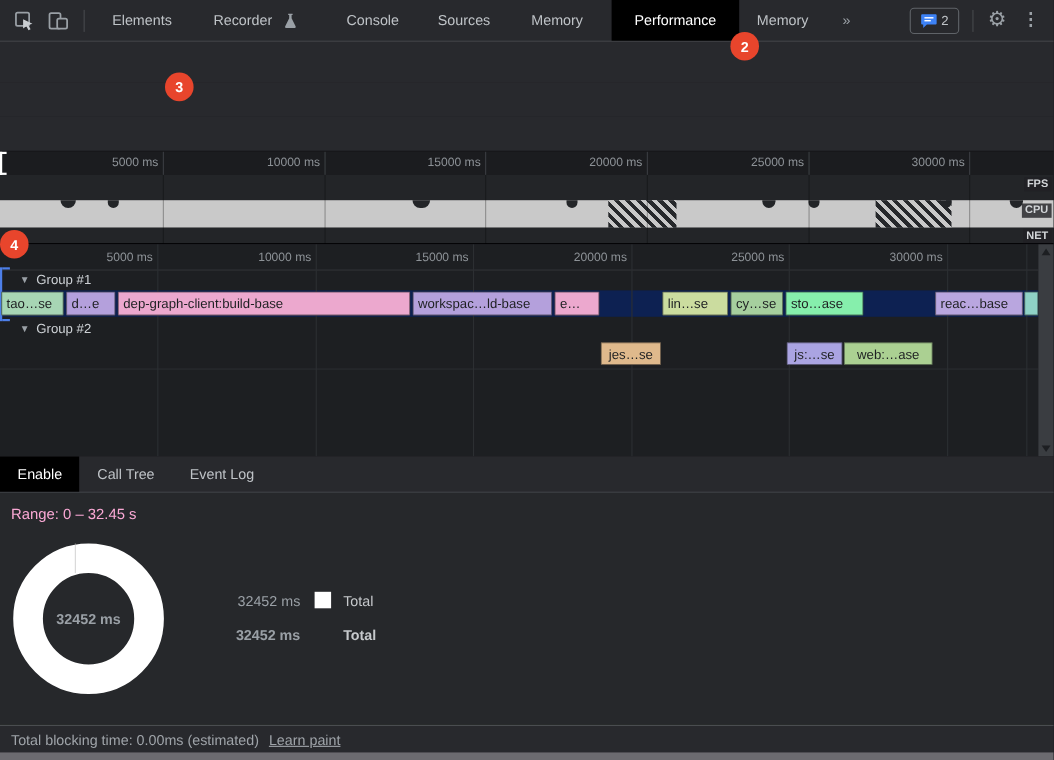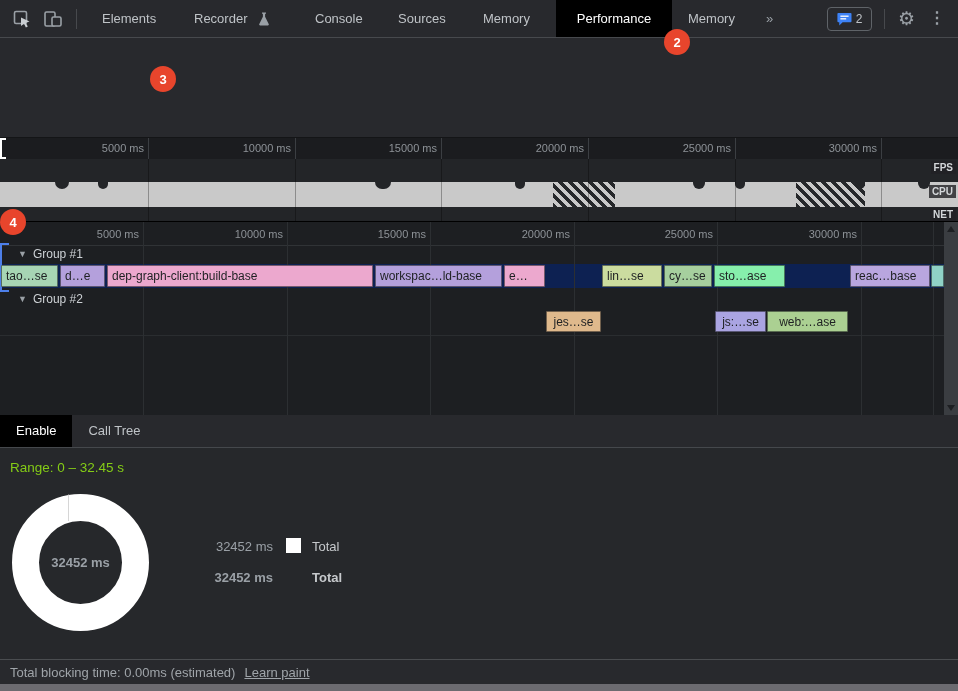--- a/index.html
+++ b/index.html
@@ -50,21 +50,21 @@
   .sarrow{position:absolute;left:3px;width:0;height:0;border-left:4px solid transparent;border-right:4px solid transparent;}
   .bracket{position:absolute;left:0;top:21px;width:8px;height:49px;border-left:2px solid #4d7fe9;}
   .bracket:before,.bracket:after{content:"";position:absolute;left:0;width:7px;height:2px;background:#4d7fe9;}
   .bracket:before{top:0;} .bracket:after{bottom:0;}
   
   .dtabbar{position:absolute;top:415px;left:0;width:958px;height:33px;background:#28292d;border-bottom:1px solid #45484c;display:flex;}
   .dtab{line-height:32px;padding:0 16px;font-size:13px;color:#bfc3c7;}
   .dtab.sel{background:#000;color:#fff;}
   
   .summary{position:absolute;top:448px;left:0;width:958px;height:211px;background:#26282b;}
-  .range{position:absolute;left:10px;top:12px;font-size:13.5px;color:#84cc16;}
+  .range{position:absolute;left:10px;top:12px;font-size:13.5px;color:#f9a8d4;}
   .donut{position:absolute;left:12px;top:46px;width:137px;height:137px;border:27px solid #fff;border-radius:50%;}
   .donut-seam{position:absolute;left:68px;top:46px;width:1px;height:27px;background:rgba(180,180,180,.55);}
   .donut-label{position:absolute;left:12px;top:46px;width:137px;height:137px;display:flex;align-items:center;justify-content:center;
                font-size:13px;font-weight:bold;color:#9aa0a6;}
   .leg-val{position:absolute;left:193px;width:80px;text-align:right;font-size:13px;color:#9aa0a6;}
   .leg-swatch{position:absolute;left:286px;width:15px;height:15px;background:#fff;}
   .leg-name{position:absolute;left:312px;font-size:13px;color:#c6c9cc;}
   .bold{font-weight:bold;}
   
   .footer{position:absolute;top:659px;left:0;width:958px;height:25px;background:#28292d;border-top:1px solid #4a4d50;
@@ -246,20 +246,21 @@
       <div class="bar" style="left: 850px; top: 43px; width: 80px; background: rgb(185, 166, 223); height: 22px;">reac…base</div>
       <div class="bar" style="left: 931px; top: 43px; width: 13px; background: rgb(143, 210, 198); height: 22px;"></div>
       <div class="bar center" style="left: 546px; top: 89px; width: 55px; background: rgb(223, 185, 140); height: 21px;">jes…se</div>
       <div class="bar center" style="left: 715px; top: 89px; width: 51px; background: rgb(170, 164, 226); height: 21px;">js:…se</div>
       <div class="bar center" style="left: 767px; top: 89px; width: 81px; background: rgb(171, 208, 146); height: 21px;">web:…ase</div>
     </div>
 
   <div class="dtabbar" id="dtabbar">
       <div class="dtab sel">Enable</div>
       <div class="dtab">Call Tree</div>
+      <div class="dtab">Event Log</div>
     </div>
 
   <div class="summary">
     <div class="range">Range: 0 – 32.45 s</div>
     <div class="donut"></div>
     <div class="donut-seam"></div>
     <div class="donut-label">32452 ms</div>
     <div class="leg-val" style="top:91px">32452 ms</div>
     <div class="leg-swatch" style="top:90px"></div>
     <div class="leg-name" style="top:91px">Total</div>

